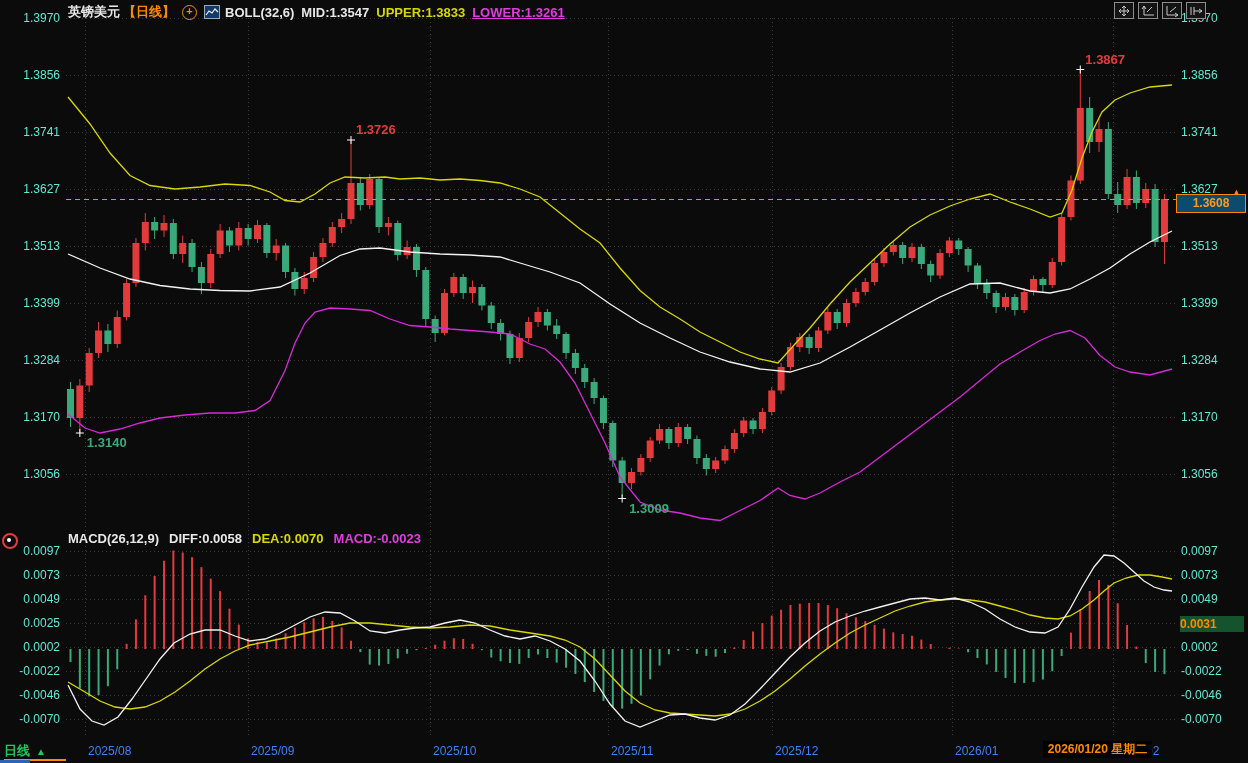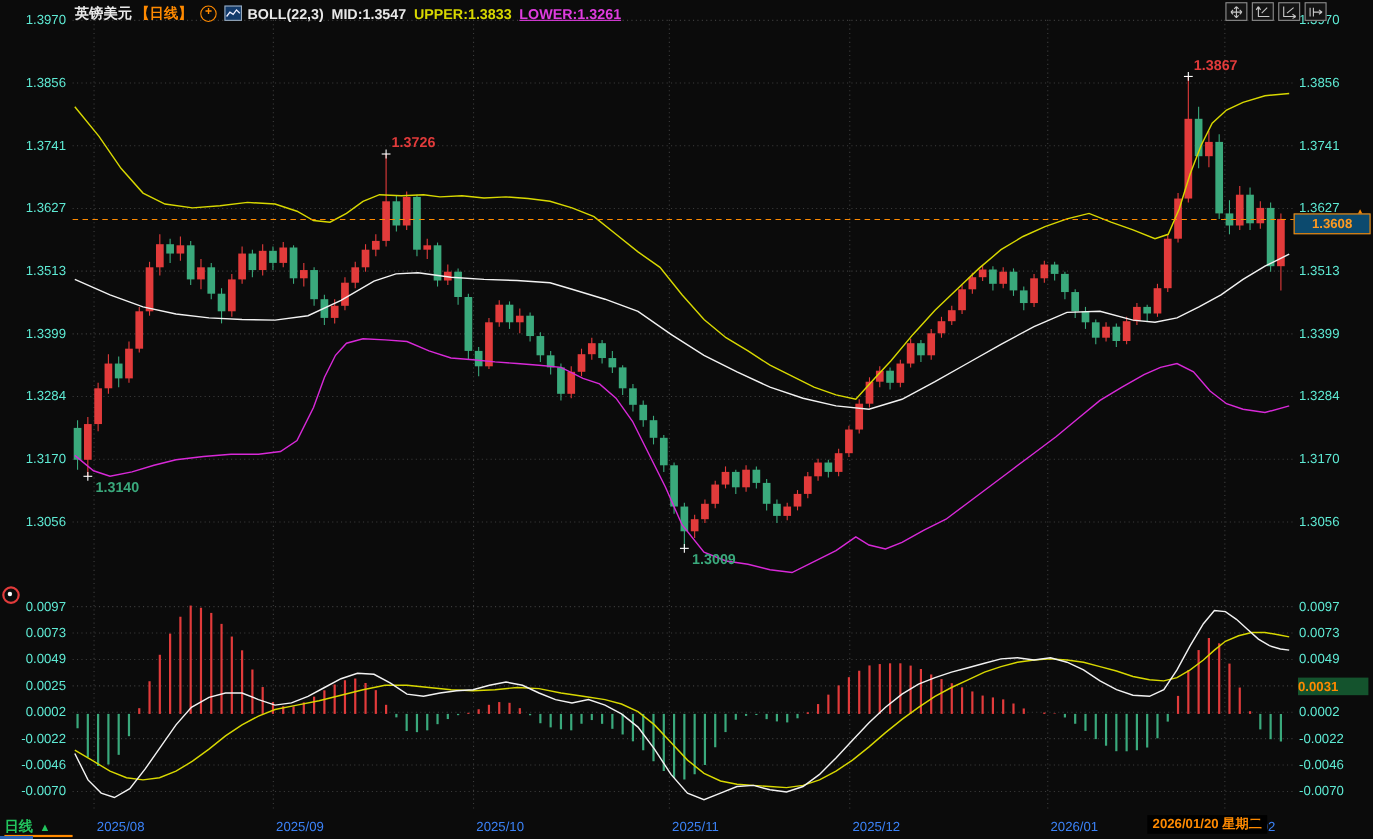--- a/index.html
+++ b/index.html
@@ -442,21 +442,21 @@
 
   <div class="hdr">
     <span>英镑美元</span>
     <span class="orange" style="margin-left:-4px;">【日线】</span>
     <span class="plus-icon">+</span>
     <span class="mini-chart-icon">
       <svg width="14" height="12">
           <polyline points="1,9 4,5 7,7 10,3 13,6" fill="none" stroke="#eef" stroke-width="1.2"></polyline>
         </svg>
     </span>
-    <span style="margin-left:-2px;">BOLL(22,3)</span>
+    <span style="margin-left:-2px;">BOLL(32,6)</span>
     <span>MID:1.3547</span>
     <span class="yellow">UPPER:1.3833</span>
     <span class="magenta">LOWER:1.3261</span>
   </div>
 
   <div class="toolbar">
     <span class="tool-btn">
       <svg width="14" height="12">
           <path d="M7,1 L7,11 M2,6 L12,6 M7,1 l-2,2 M7,1 l2,2 M7,11 l-2,-2 M7,11 l2,-2 M2,6 l2,-2 M2,6 l2,2 M12,6 l-2,-2 M12,6 l-2,2" stroke="#c8c8c8" stroke-width="1" fill="none"></path>
         </svg>
@@ -474,20 +474,26 @@
     <span class="tool-btn">
       <svg width="14" height="12">
           <path d="M2,2 L2,10 M5,2 L5,10 M5,6 L13,6 M13,6 l-3,-2 M13,6 l-3,2" stroke="#c8c8c8" stroke-width="1" fill="none"></path>
         </svg>
     </span>
   </div>
 
   <div class="price-arrow">▲</div>
   <div class="price-tag">1.3608</div>
 
+  <div class="macd-hdr">
+    <span>MACD(26,12,9)</span>
+    <span>DIFF:0.0058</span>
+    <span class="yellow">DEA:0.0070</span>
+    <span class="magenta">MACD:-0.0023</span>
+  </div>
 
   <div class="macd-tag">0.0031</div>
 
 
   <div class="tab">
     <span>日线</span><span class="arr">▲</span>
   </div>
   <div class="tab-underline"></div>
   <div class="date-tag">2026/01/20 星期二</div>
 

